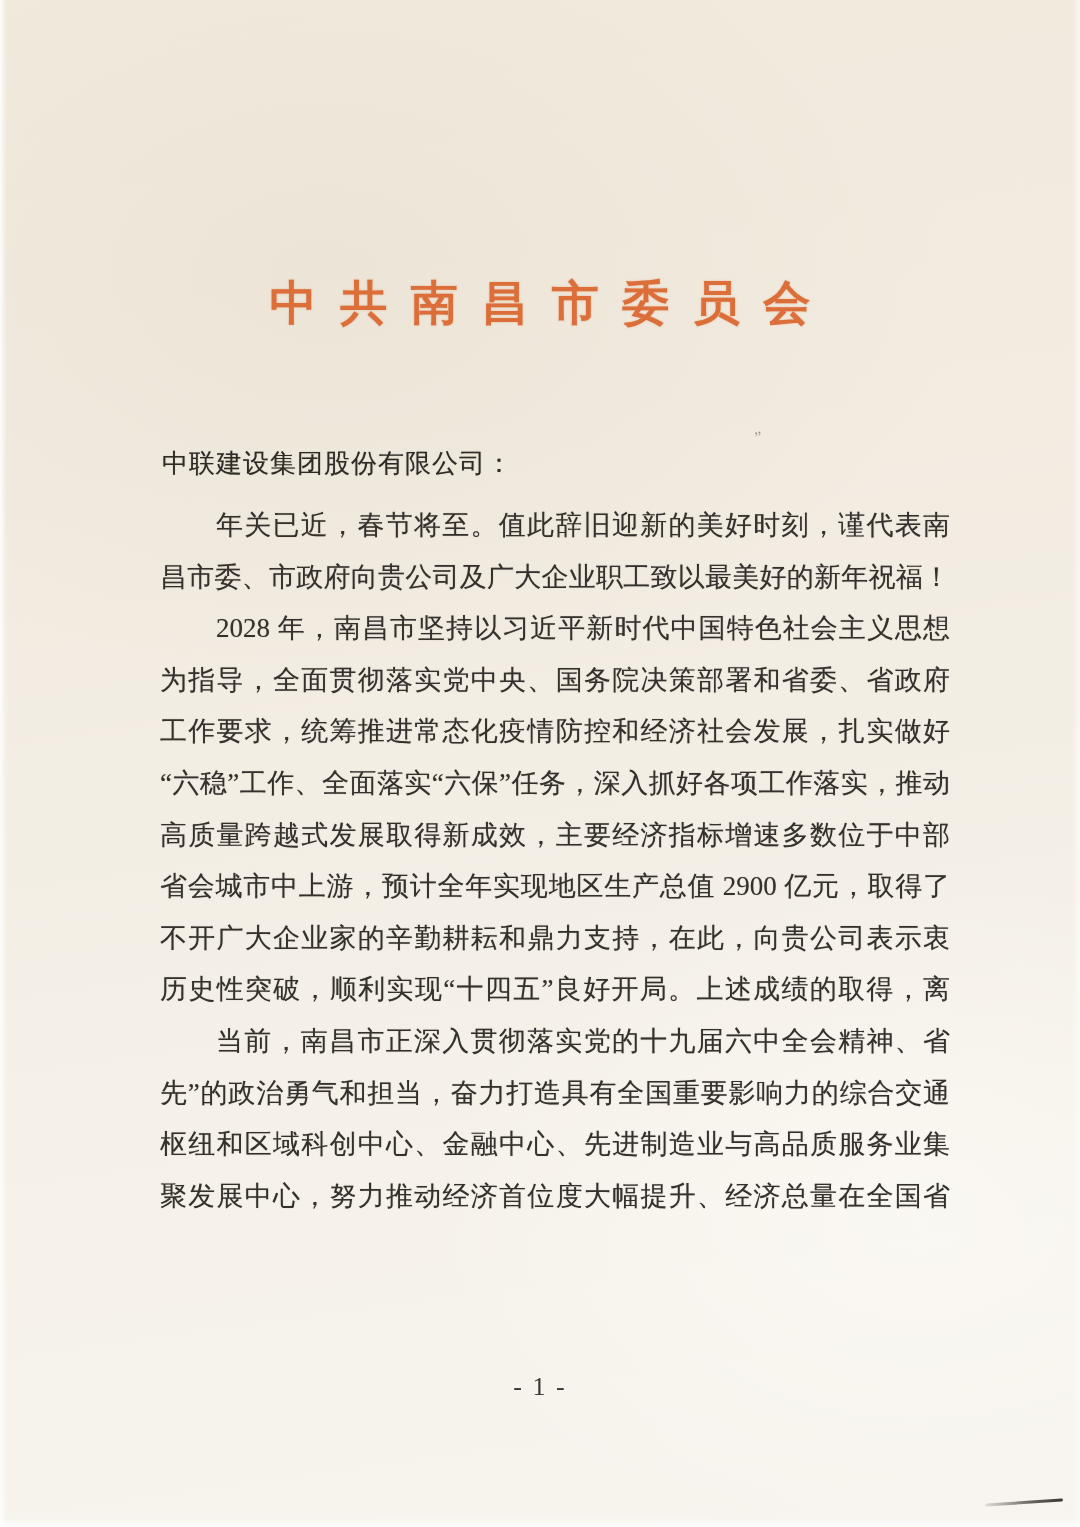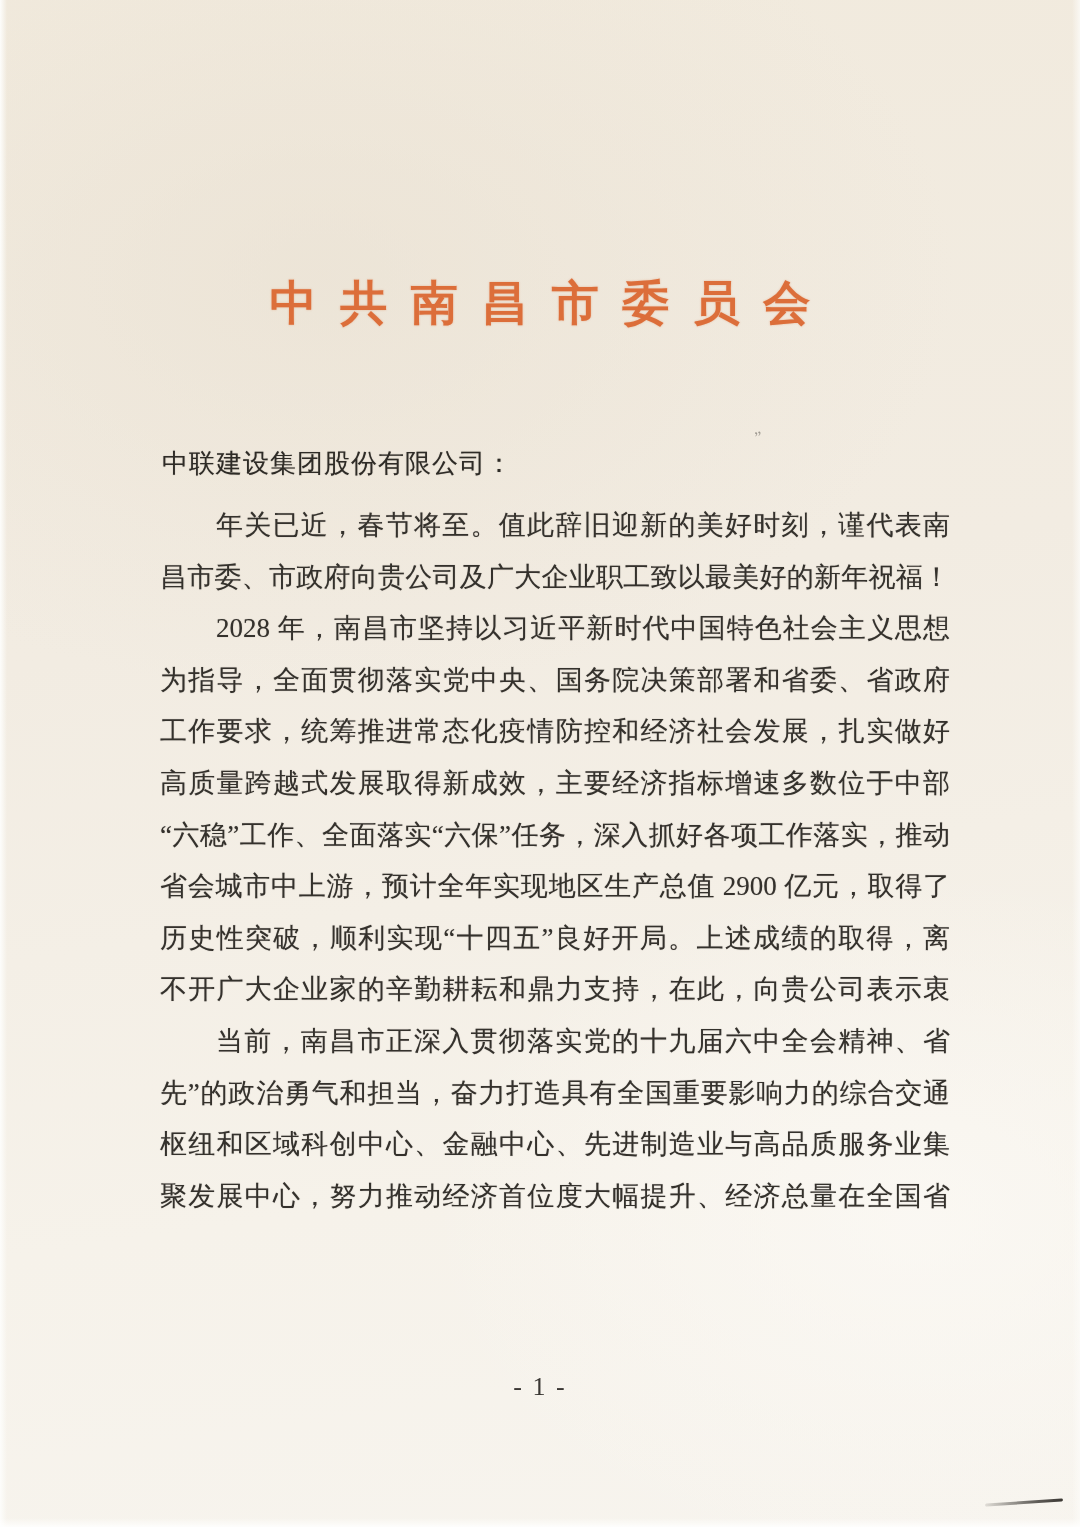--- a/index.html
+++ b/index.html
@@ -133,25 +133,25 @@
   <div class="speckle">„</div>
 
   <div class="addressee">中联建设集团股份有限公司：</div>
 
   <div class="body-block">
     <div class="line j indent">年关已近，春节将至。值此辞旧迎新的美好时刻，谨代表南</div>
     <div class="line j">昌市委、市政府向贵公司及广大企业职工致以最美好的新年祝福！</div>
     <div class="line j indent">2028 年，南昌市坚持以习近平新时代中国特色社会主义思想</div>
     <div class="line j">为指导，全面贯彻落实党中央、国务院决策部署和省委、省政府</div>
     <div class="line j">工作要求，统筹推进常态化疫情防控和经济社会发展，扎实做好</div>
+    <div class="line j">“六稳”工作、全面落实“六保”任务，深入抓好各项工作落实，推动</div>
     <div class="line j">高质量跨越式发展取得新成效，主要经济指标增速多数位于中部</div>
-    <div class="line j">“六稳”工作、全面落实“六保”任务，深入抓好各项工作落实，推动</div>
     <div class="line j">省会城市中上游，预计全年实现地区生产总值 2900 亿元，取得了</div>
+    <div class="line j">不开广大企业家的辛勤耕耘和鼎力支持，在此，向贵公司表示衷</div>
     <div class="line j">历史性突破，顺利实现“十四五”良好开局。上述成绩的取得，离</div>
-    <div class="line j">不开广大企业家的辛勤耕耘和鼎力支持，在此，向贵公司表示衷</div>
     <div class="line j indent">当前，南昌市正深入贯彻落实党的十九届六中全会精神、省</div>
     <div class="line j">先”的政治勇气和担当，奋力打造具有全国重要影响力的综合交通</div>
     <div class="line j">枢纽和区域科创中心、金融中心、先进制造业与高品质服务业集</div>
     <div class="line j">聚发展中心，努力推动经济首位度大幅提升、经济总量在全国省</div>
   </div>
 
   <div class="page-number">- 1 -</div>
 
   <div class="scratch-line"></div>
 

